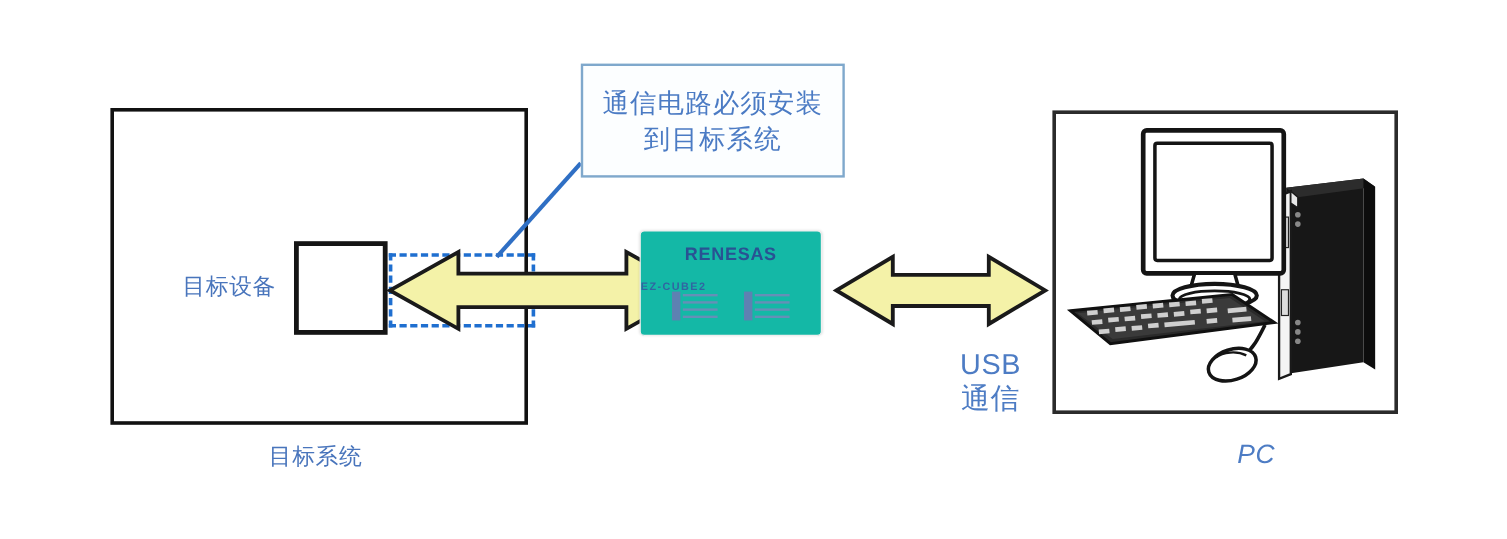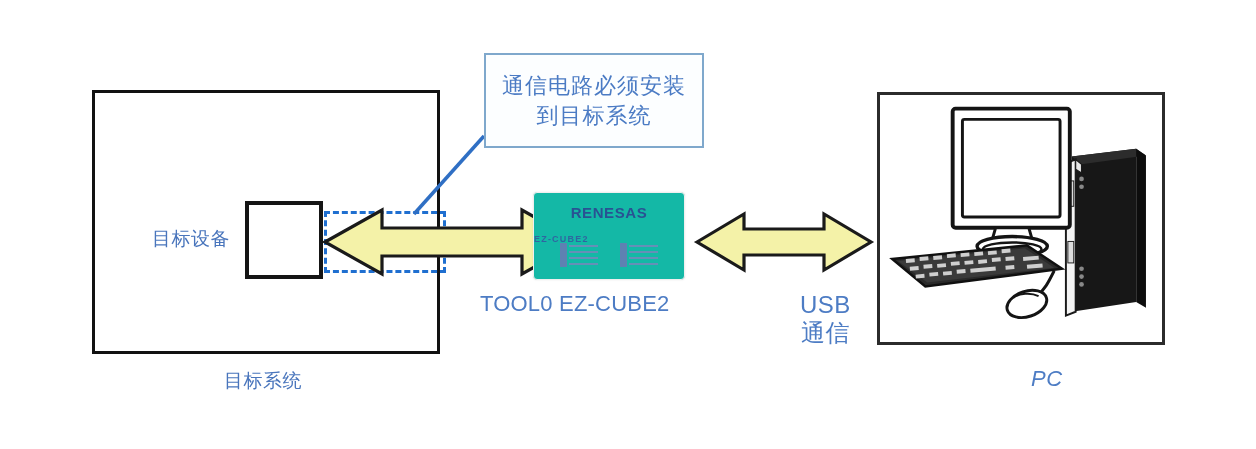--- a/index.html
+++ b/index.html
@@ -275,21 +275,20 @@
     </div>
     <div class="ezcube-conn right">
       <div class="bar"></div>
       <div class="row" style="top:2px;"></div>
       <div class="row" style="top:8px;"></div>
       <div class="row" style="top:14px;"></div>
       <div class="row" style="top:20px;"></div>
     </div>
   </div>
 
-  <div class="label label-tool0">TOOL0 EZ-CUBE2</div>
 
   <div class="label label-usb">
     <span>USB</span>
     <span>通信</span>
   </div>
 
   <div class="pc-box">
     <svg class="pc-art" viewBox="0 0 288 253">
 
       <g>

